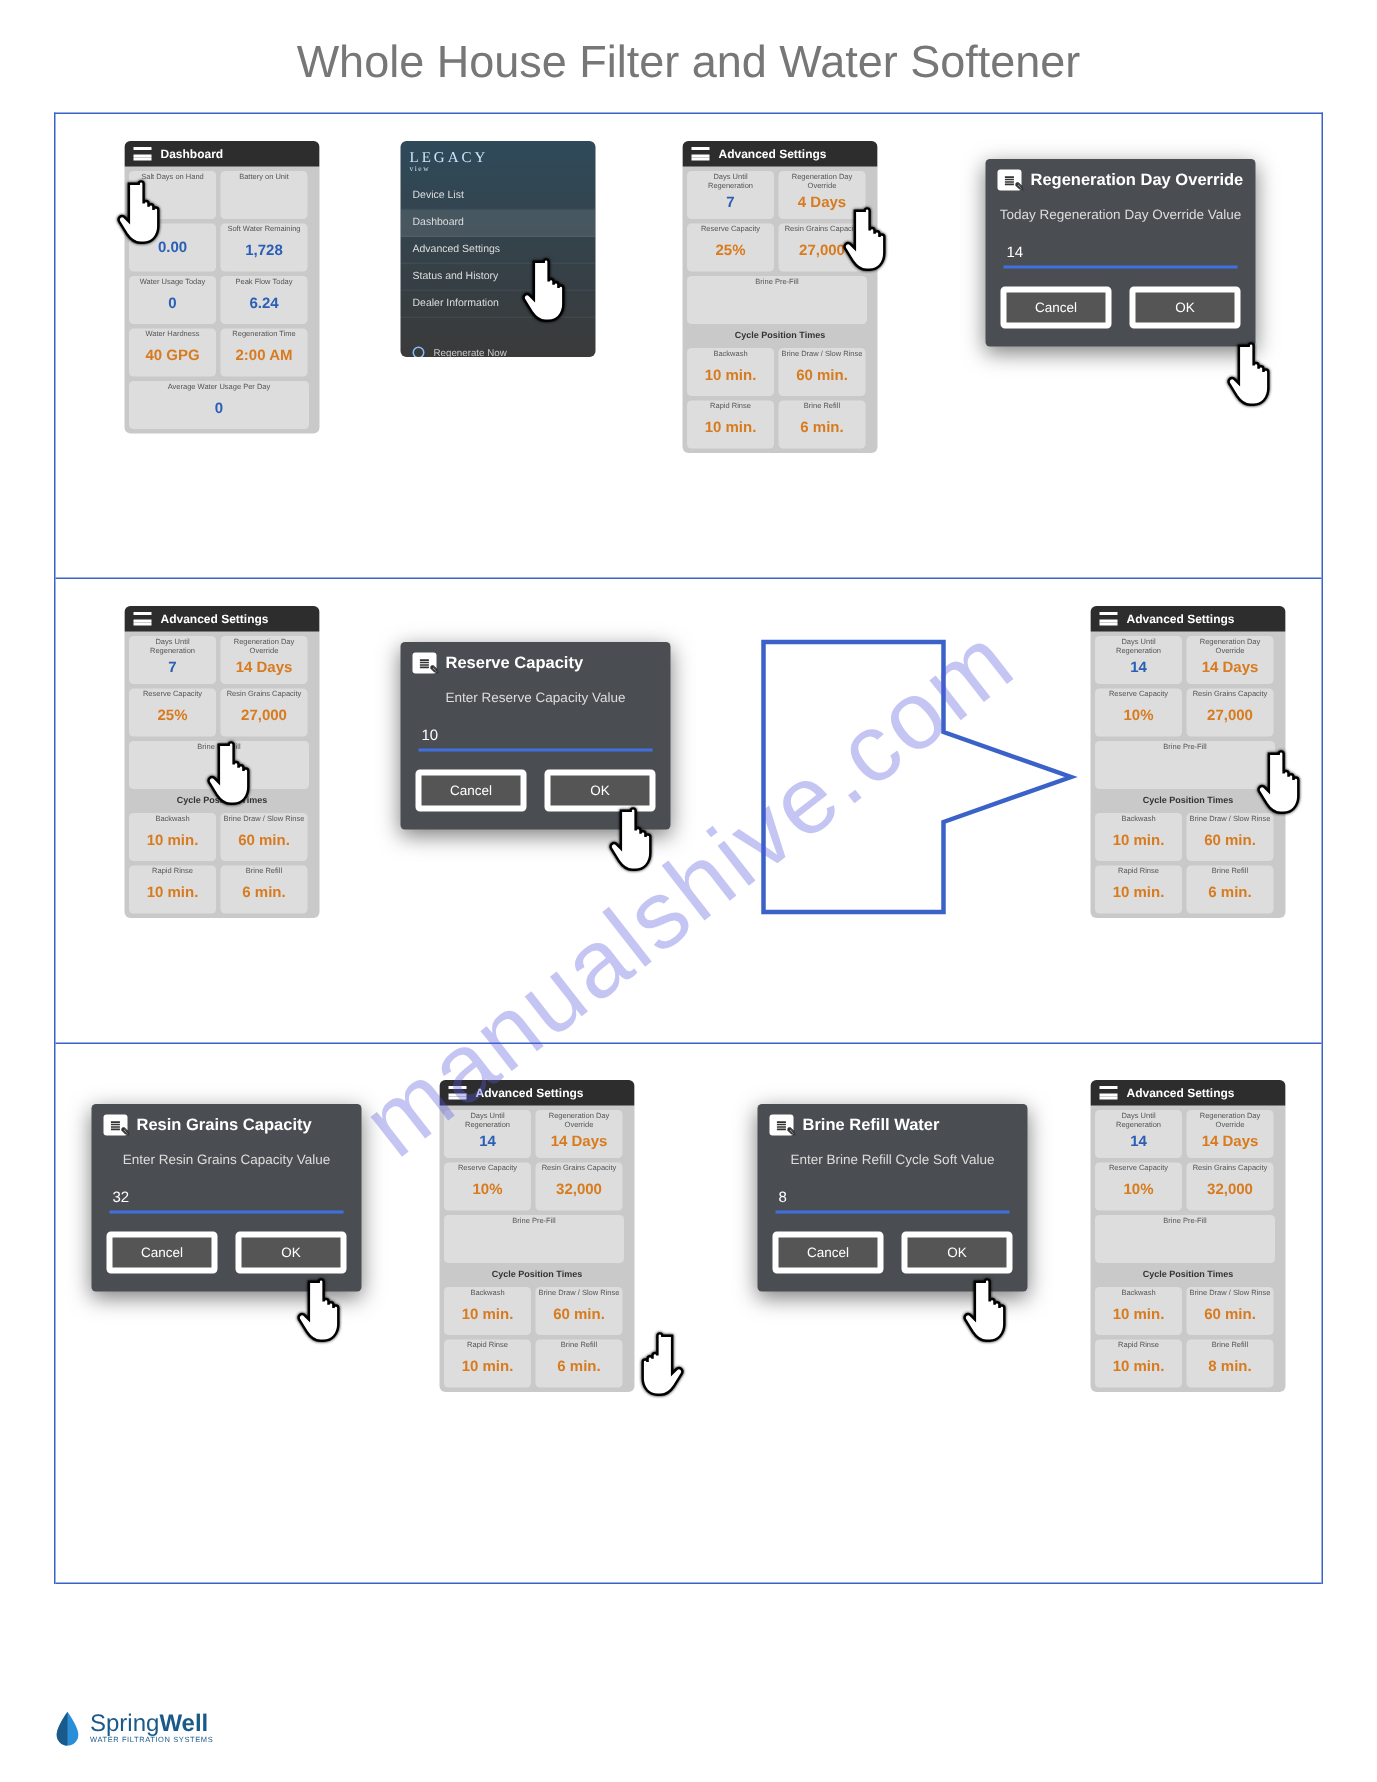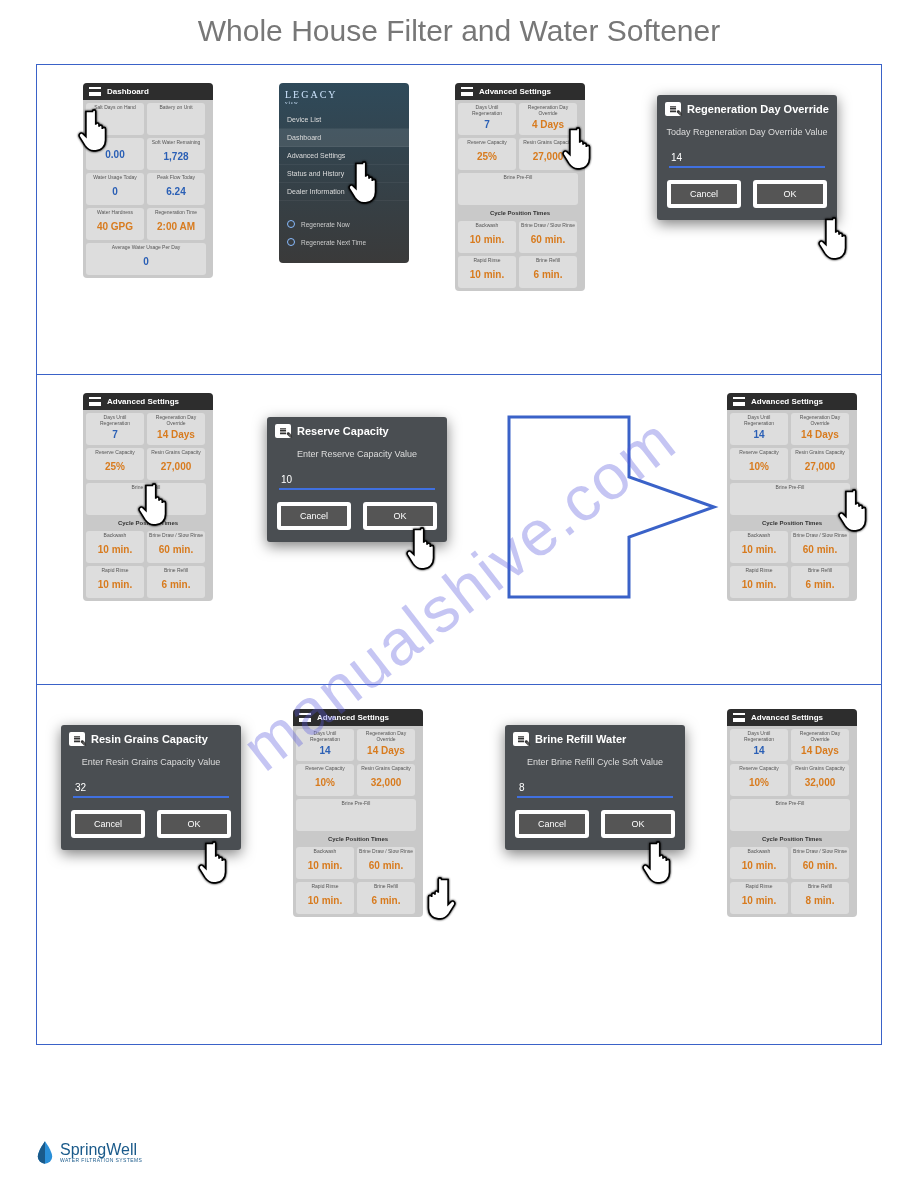--- a/index.html
+++ b/index.html
@@ -1,17 +1,17 @@
 <!DOCTYPE html>
 <html><head>
 <meta charset="utf-8">
 <style>
   * { box-sizing: border-box; margin: 0; padding: 0; }
   body { width: 918px; height: 1188px; background: #fff; font-family: Arial, sans-serif; position: relative; overflow: hidden; }
-  .page-title { text-align: center; font-size: 30px; color: #777; padding: 14px 0 16px; font-weight: 400; }
+  .page-title { text-align: center; font-size: 30px; color: #777; padding: 25px 0 16px; font-weight: 400; }
   .rows { border: 1.5px solid #3a62c8; border-bottom: none; margin: 0 36px; }
   .row { border-bottom: 1.5px solid #3a62c8; height: 310px; position: relative; }
   .row3 { height: 360px; }
 
   
   .phone { position: absolute; width: 130px; background: #c9c9c9; border-radius: 4px; overflow: hidden; font-size: 7px; color: #333; }
   .phone-hdr { background: #2d2d2d; color: #fff; display: flex; align-items: center; padding: 4px 6px; font-weight: 600; }
   .phone-hdr .ham { width: 12px; height: 9px; border-top: 2px solid #fff; border-bottom: 2px solid #fff; position: relative; margin-right: 6px; }
   .phone-hdr .ham::before { content:""; position:absolute; top:3px; left:0; right:0; border-top:2px solid #fff; }
   .phone-hdr span { font-size: 8px; }
@@ -51,21 +51,21 @@
   
   .big-arrow { position:absolute; }
 
   
   .wm { position:absolute; left:50%; top:50%; transform: translate(-50%,-50%) rotate(-38deg); font-size:64px; color:rgba(90,90,220,0.35); letter-spacing:2px; pointer-events:none; font-weight:400;}
 
   
   .footer { position:absolute; left:36px; bottom:24px; display:flex; align-items:center; gap:6px;}
   .drop { width:18px; height:24px; }
   .brand-txt { font-size:16px; color:#1a5a8a; font-weight:400;}
-  .brand-txt b{font-weight:400;}
+  .brand-txt b{font-weight:700;}
   .brand-sub { font-size:5px; color:#1a5a8a; letter-spacing:0.4px; display:block; margin-top:-2px;}
 </style>
 </head>
 <body>
 
 <div class="page-title">Whole House Filter and Water Softener</div>
 
 <div class="rows">
 
   <div class="row">
@@ -117,21 +117,21 @@
     <div class="unit"></div>
           </div>
           <div class="tile full">
     <div class="lbl">Average Water Usage Per Day</div>
     <div class="val blue">0</div>
     <div class="unit"></div>
           </div>
         </div>
       </div>
 
-    <div class="phone menu-phone" id="ph-menu" style="left:230px;top:18px;height:180px;margin-left:12px;">
+    <div class="phone menu-phone" id="ph-menu" style="left:230px;top:18px;height:144px;">
         <div class="logo">LEGACY<small>view</small></div>
         <div class="menu-item ">Device List</div>
         <div class="menu-item sel">Dashboard</div>
         <div class="menu-item ">Advanced Settings</div>
         <div class="menu-item ">Status and History</div>
         <div class="menu-item ">Dealer Information</div>
         <div style="height:14px"></div>
         <div class="menu-radio"><div class="r"></div>Regenerate Now</div>
         <div class="menu-radio"><div class="r"></div>Regenerate Next Time</div>
       </div>

